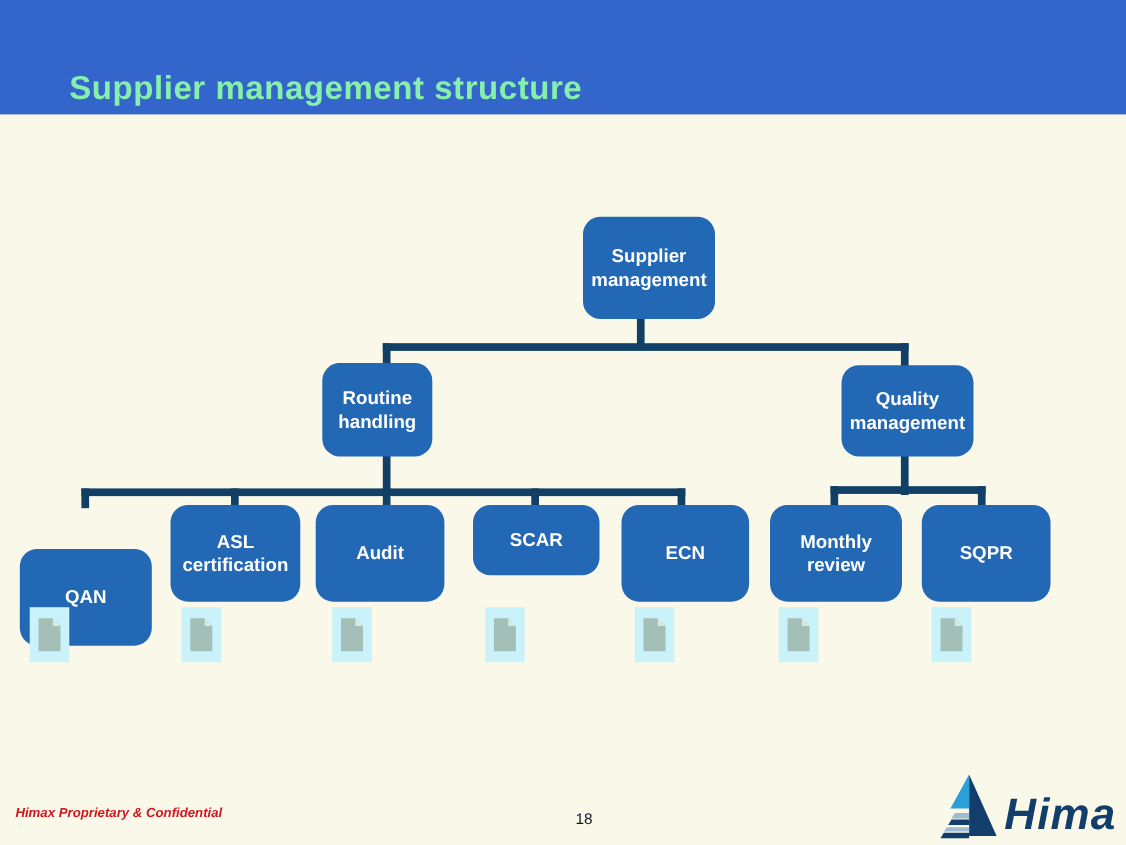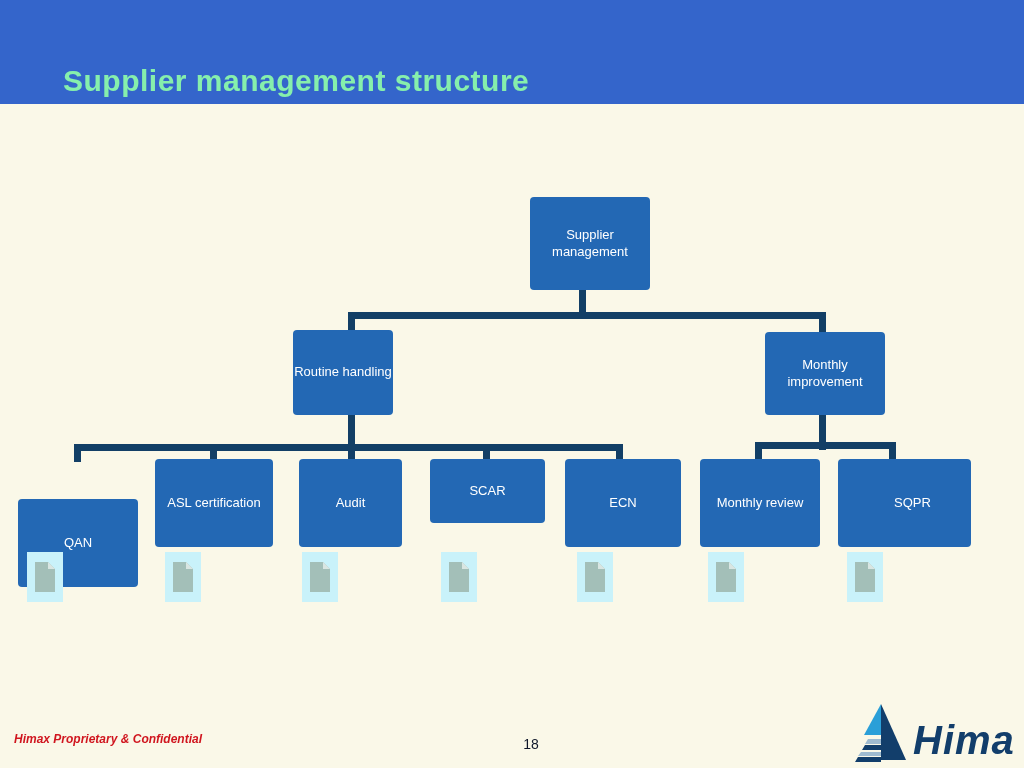--- a/index.html
+++ b/index.html
@@ -15,36 +15,36 @@
   }
   .title{
     position:absolute;left:63px;top:64px;
     color:#86efac;font-size:30px;font-weight:bold;letter-spacing:.5px;
     white-space:nowrap;
   }
   
   .node{
     position:absolute;
     background:var(--node-fill,#2368B4);
-    border-radius:4px;
-    color:#fff;font-weight:normal;font-size:13px;line-height:1.25;
+    border-radius:16px;
+    color:#fff;font-weight:bold;font-size:17px;line-height:1.25;
     display:flex;align-items:center;justify-content:center;
     text-align:center;
   }
   .node .lbl{display:block;width:100%;}
   .n-root    {left:530px;top:197px;width:120px;height:93px;}
   .n-routine {left:293px;top:330px;width:100px;height:85px;}
   .n-quality {left:765px;top:332px;width:120px;height:83px;}
   .n-qan     {left:18px; top:459px;width:120px;height:88px;margin-top:40px;}
   .n-asl     {left:155px;top:459px;width:118px;height:88px;}
-  .n-audit   {left:299px;top:459px;width:103px;height:88px;}
+  .n-audit   {left:287px;top:459px;width:117px;height:88px;}
   .n-scar    {left:430px;top:459px;width:115px;height:64px;}
   .n-ecn     {left:565px;top:459px;width:116px;height:88px;text-align:center;}
   .n-monthly {left:700px;top:459px;width:120px;height:88px;}
-  .n-sqpr    {left:838px;top:459px;width:117px;height:88px;padding-left:16px;}
+  .n-sqpr    {left:838px;top:459px;width:117px;height:88px;}
   .conn{position:absolute;background:var(--connector,#123F66);}
   .c-vroot   {left:579px;top:288px;width:7px;height:26px;}
   .c-h1      {left:348px;top:312px;width:478px;height:7px;}
   .c-sroutine{left:348px;top:312px;width:7px;height:20px;}
   .c-squality{left:819px;top:312px;width:7px;height:22px;}
   .c-vroutine{left:348px;top:414px;width:7px;height:36px;}
   .c-h2      {left:74px; top:444px;width:549px;height:7px;}
   .c-sqan    {left:74px; top:444px;width:7px;height:18px;}
   .c-sasl    {left:210px;top:444px;width:7px;height:18px;}
   .c-saudit  {left:348px;top:444px;width:7px;height:18px;}
@@ -109,21 +109,21 @@
   <div class="conn c-smonthly"></div>
   <div class="conn c-ssqpr"></div>
 
   <div class="node n-root">
     <span class="lbl">Supplier management</span>
   </div>
   <div class="node n-routine">
     <span class="lbl">Routine handling</span>
   </div>
   <div class="node n-quality">
-    <span class="lbl">Monthly improvement</span>
+    <span class="lbl">Quality management</span>
   </div>
   <div class="node n-qan">
     <span class="lbl">QAN</span>
   </div>
   <div class="node n-asl">
     <span class="lbl">ASL certification</span>
   </div>
   <div class="node n-audit">
     <span class="lbl">Audit</span>
   </div>

